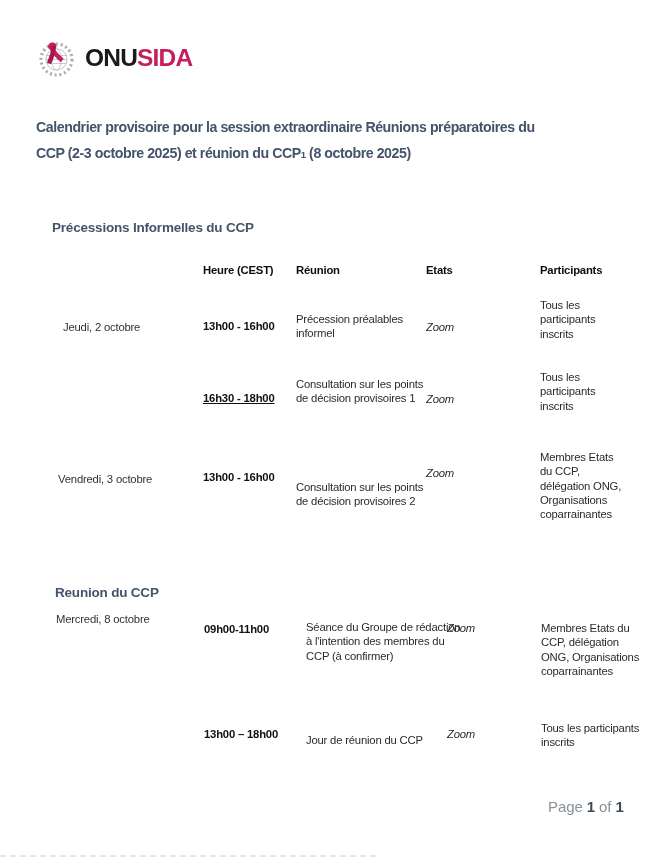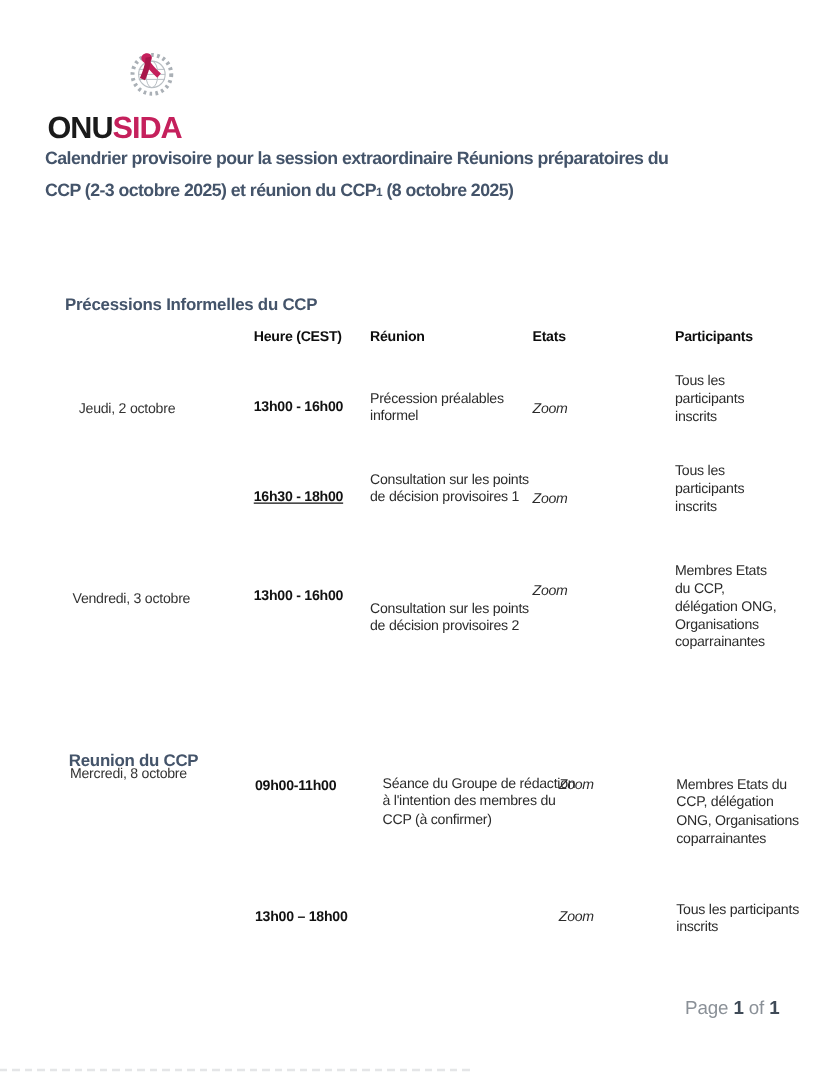--- a/index.html
+++ b/index.html
@@ -5,34 +5,34 @@
   * { margin:0; padding:0; box-sizing:border-box; }
   html,body { background:#ffffff; }
   body { font-family:"Liberation Sans", sans-serif; }
   .page {
     position:relative; width:670px; height:858px; background:#ffffff;
     overflow:hidden; margin:0 auto;
   }
   .abs { position:absolute; }
 
   
-  .logo { left:33px; top:38px; display:flex; align-items:flex-end;flex-direction:column; }
+  .logo { left:33px; top:38px; display:flex; align-items:flex-start; }
   .logo-word { font-size:24.5px; font-weight:700; letter-spacing:-0.8px;
                color:#1a1a1a; margin-left:5px; line-height:40px; }
   .logo-sida { color:#C5205C; }
 
   
   .title-line { left:36px; font-size:14.2px; font-weight:700; color:#44546A;
                 letter-spacing:-0.45px; white-space:nowrap; }
   .title-l1 { top:119px; }
   .title-l2 { top:145px; }
   .fn-ref { font-size:9.5px; font-weight:700; }
 
   
-  .sec-head { font-size:13.5px; font-weight:700; color:#44546A; letter-spacing:-0.2px; white-space:nowrap;margin-top:16px; }
+  .sec-head { font-size:13.5px; font-weight:700; color:#44546A; letter-spacing:-0.2px; white-space:nowrap; }
   .sec1 { left:52px; top:220px; }
   .sec2 { left:55px; top:585px; }
 
   
   .cell { font-size:11.3px; color:#2b2b2b; letter-spacing:-0.2px; line-height:14.3px; }
   .hdr  { font-weight:700; color:#0d0d0d; white-space:nowrap; }
   .time { font-weight:700; color:#111111; white-space:nowrap; }
   .date { white-space:nowrap; color:#333333; }
   .zoom { font-style:italic; white-space:nowrap; }
 
@@ -131,19 +131,20 @@
 
   <div class="abs sec-head sec2">Reunion du CCP</div>
 
   <div class="abs cell date r4-date">Mercredi, 8 octobre</div>
   <div class="abs cell time r4-time">09h00-11h00</div>
   <div class="abs cell r4-meet">Séance du Groupe de rédaction à l'intention des membres du CCP (à confirmer)</div>
   <div class="abs cell zoom r4-zoom">Zoom</div>
   <div class="abs cell r4-part">Membres Etats du CCP, délégation ONG, Organisations coparrainantes</div>
 
   <div class="abs cell time r5-time">13h00 – 18h00</div>
+  <div class="abs cell r5-meet">Jour de réunion du CCP</div>
   <div class="abs cell zoom r5-zoom">Zoom</div>
   <div class="abs cell r5-part">Tous les participants inscrits</div>
 
   <div class="abs footer"><span>Page </span><b>1</b><span> of </span><b>1</b></div>
 
   <div class="abs edge-line"></div>
 </div>
 
 </body></html>

